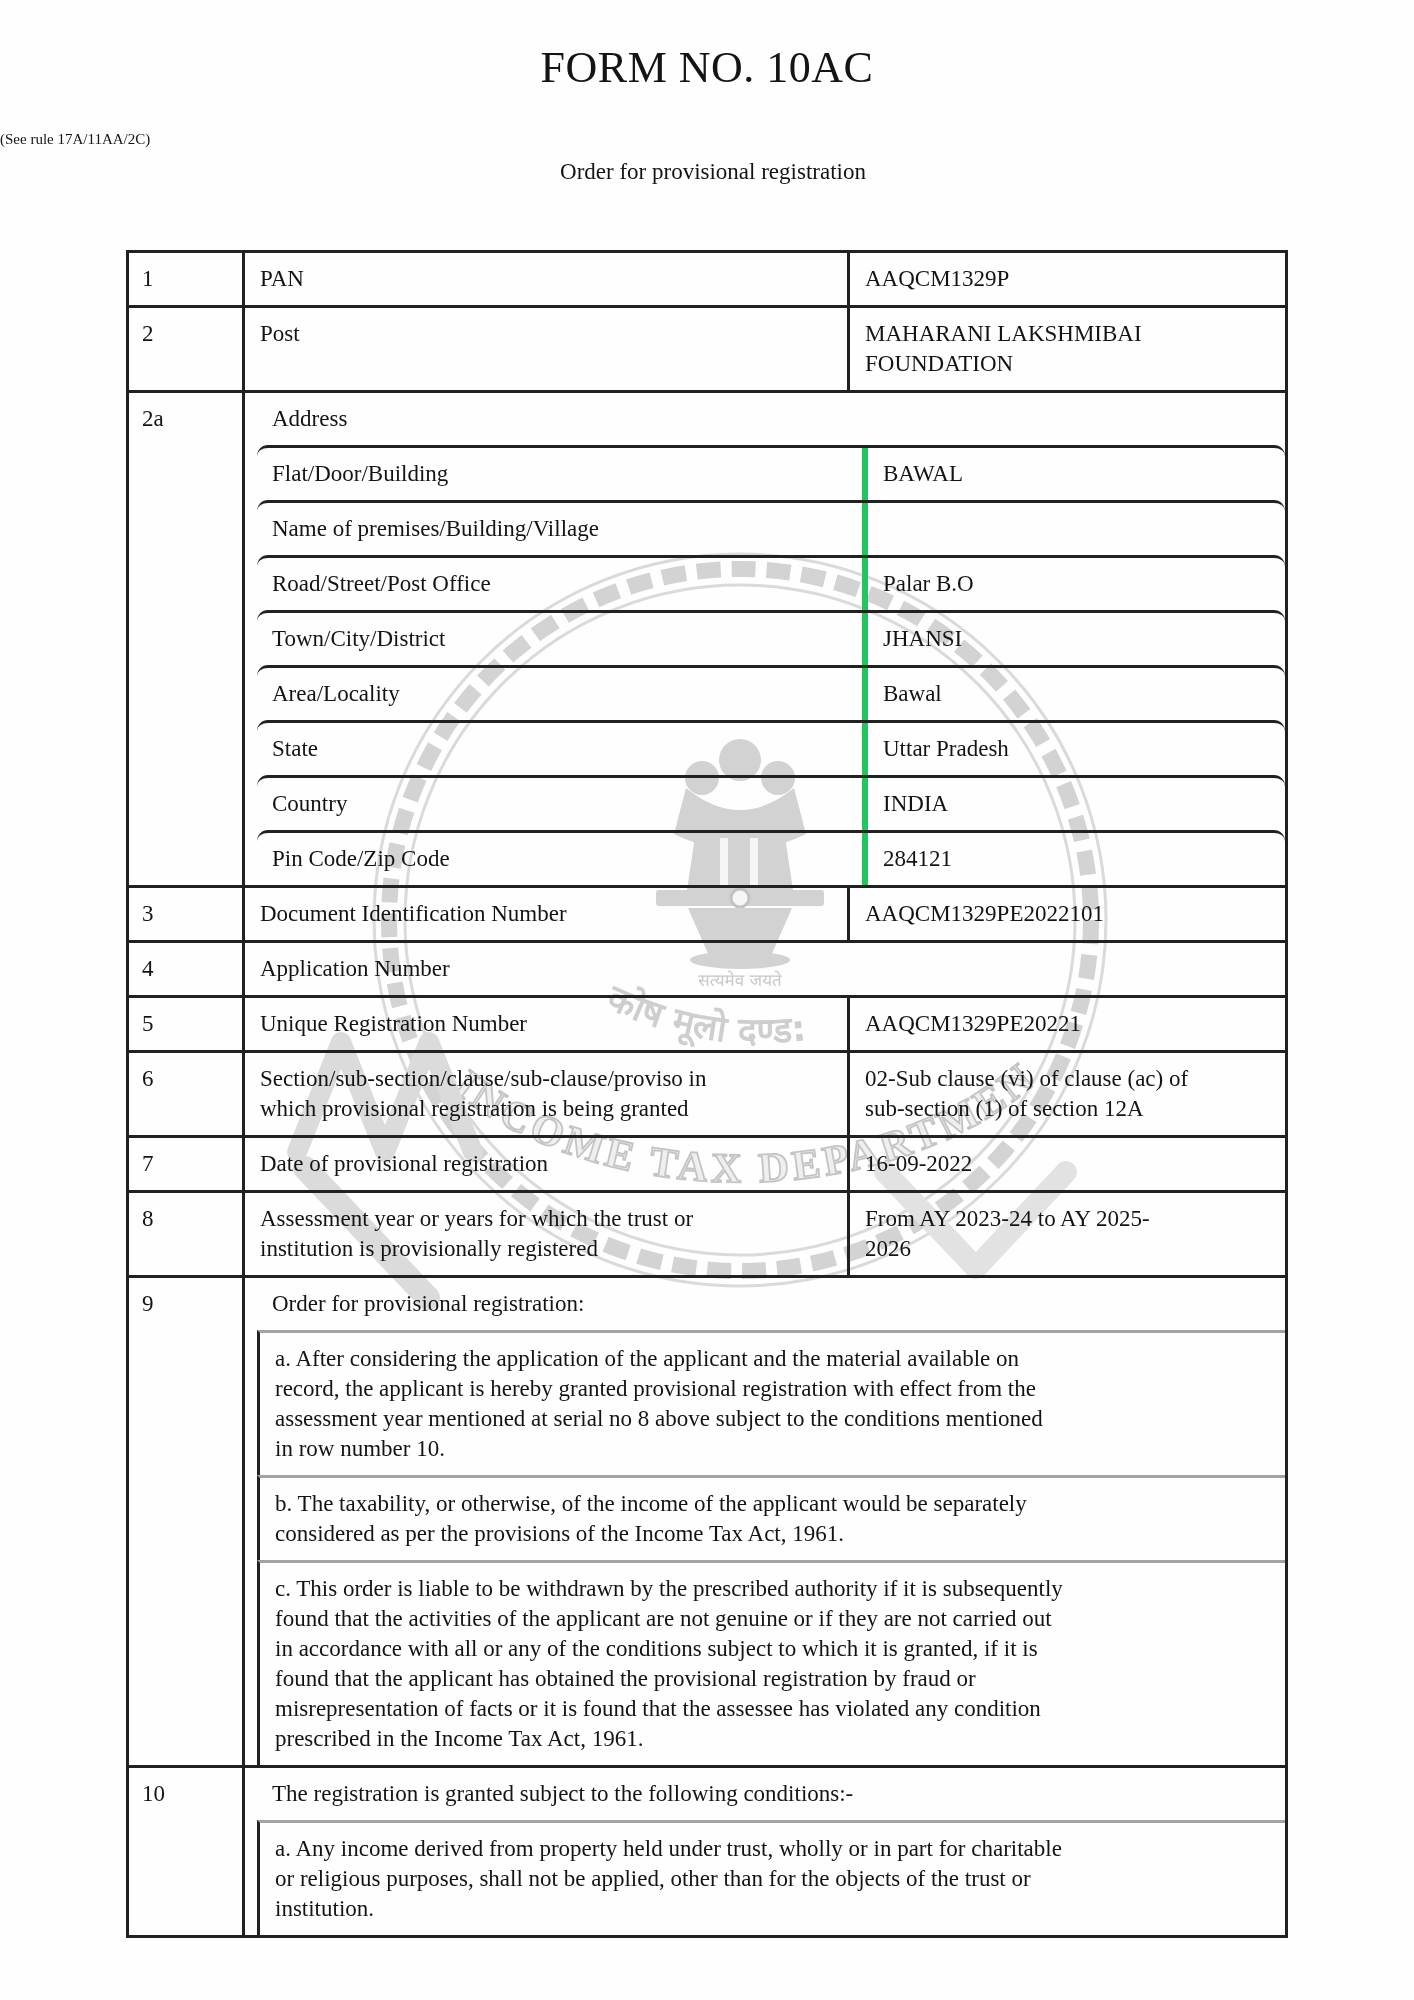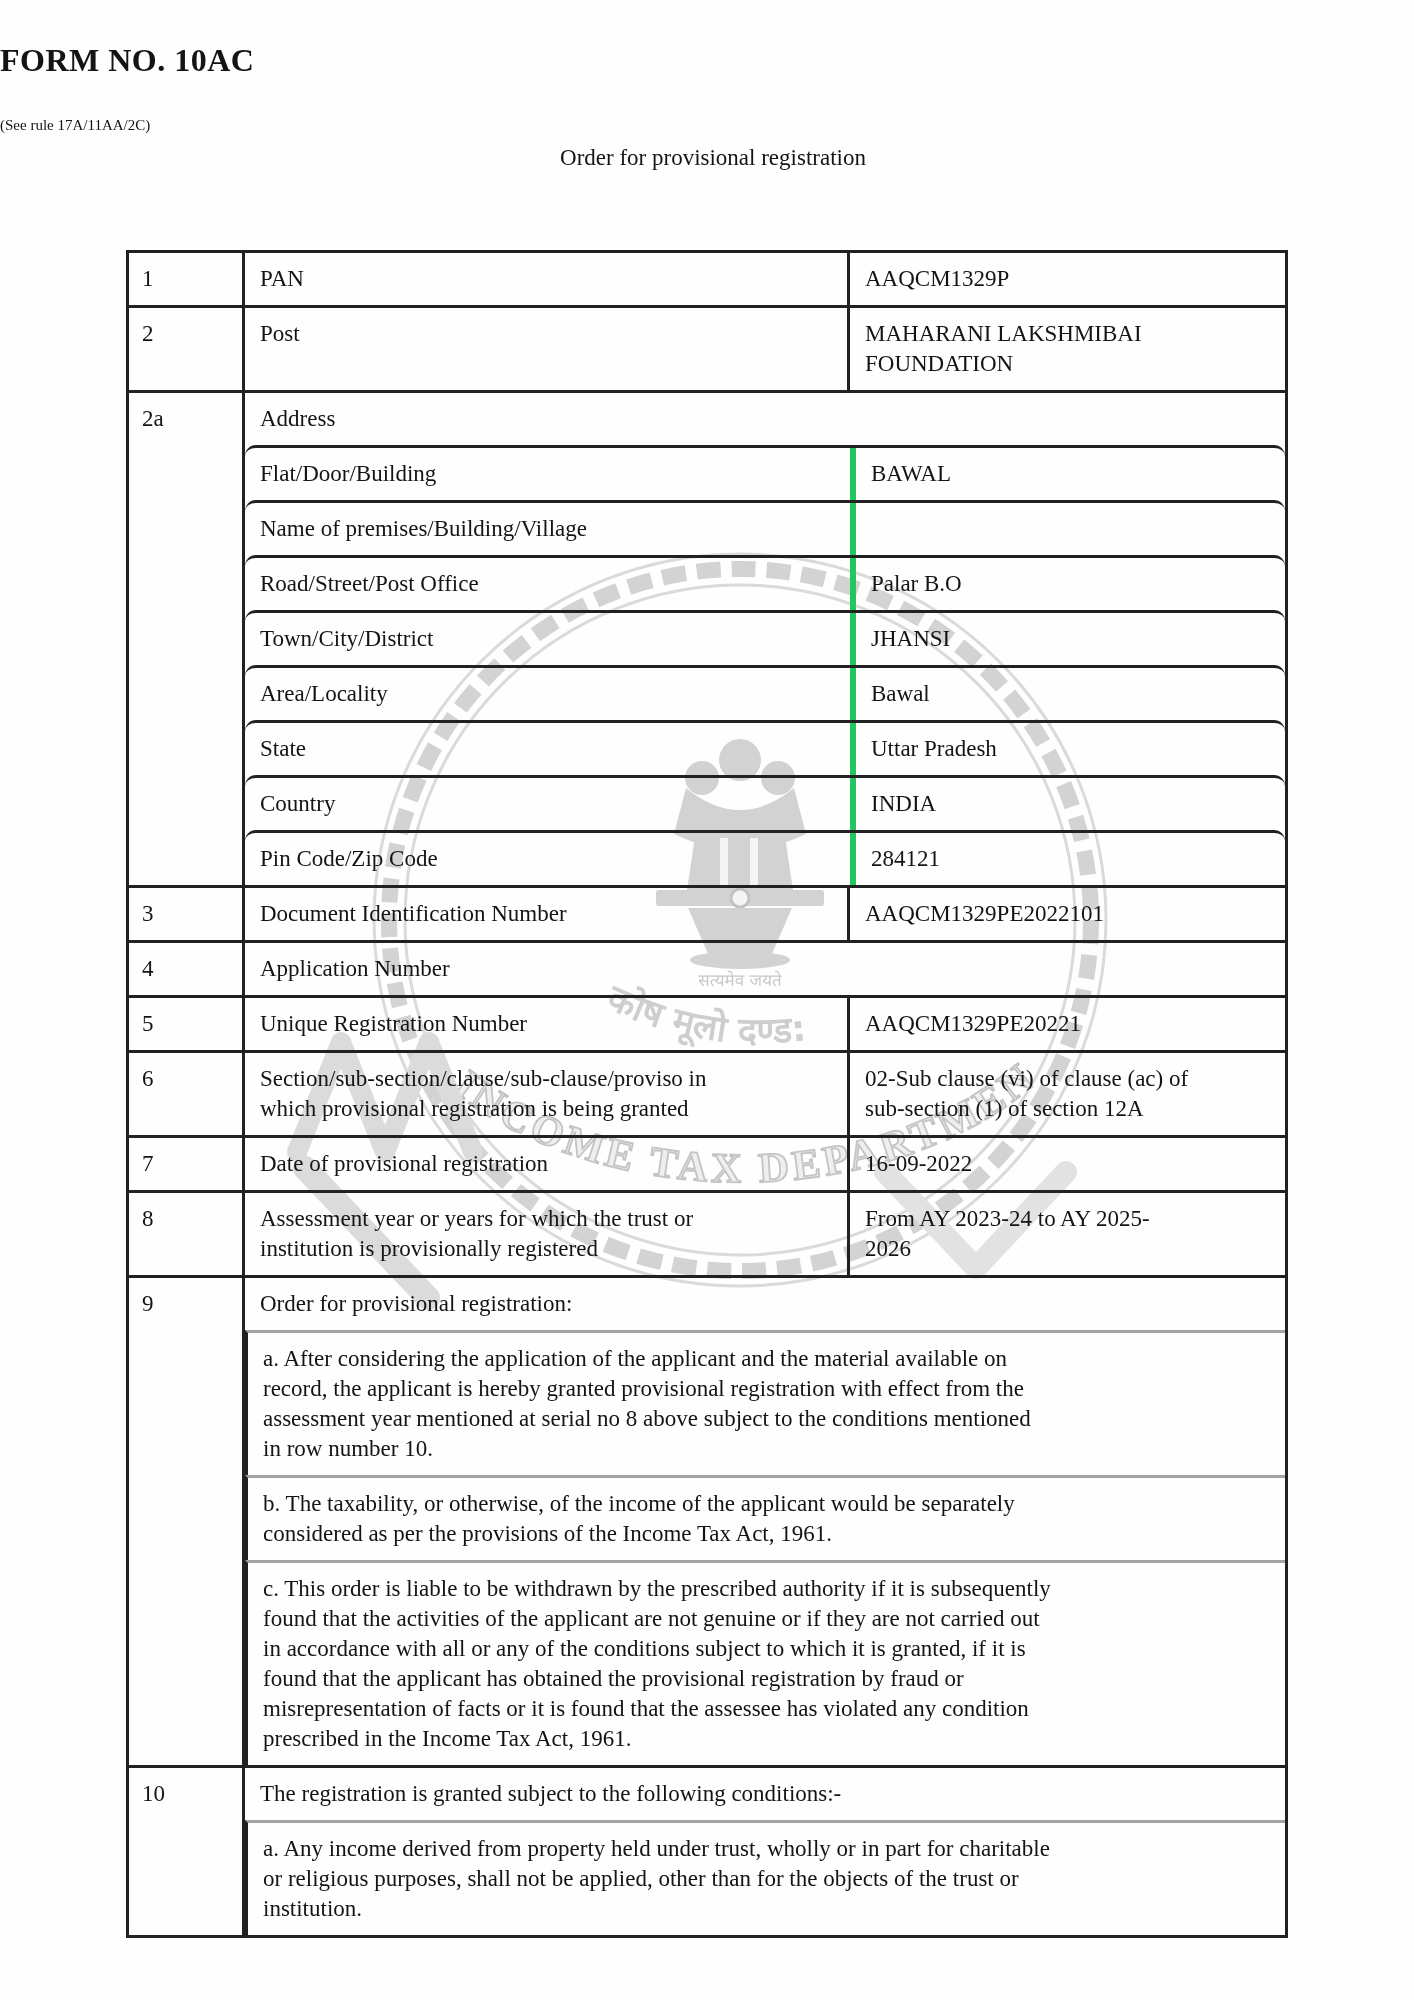--- a/index.html
+++ b/index.html
@@ -8,22 +8,23 @@
     width:1414px; height:2000px;
     margin:0 auto;
     background:#fefefe;
     overflow:hidden;
     font-family:"Liberation Serif", serif;
     color:#141414;
   }
   
   .hdr-title {
     padding-top:42px;
-    font-size:32px;
-    font-weight:bold;
+    text-align:center;
+    font-size:44px;
+    font-weight:normal;
     letter-spacing:0.5px;
   }
   .hdr-rule {
     margin-top:38px;
     text-align:left;
     font-size:15px;
   }
   .hdr-order {
     margin-top:11px;
     text-align:center;
@@ -48,21 +49,21 @@
     z-index:1;
     font-size:23px;
     line-height:30px;
   }
   .row { display:grid; grid-template-columns:113px 605px 1fr; border-top:3px solid #212121; }
   .row:first-child { border-top:none; }
   .row.grp { grid-template-columns:113px 1fr; }
   .c { padding:11px 15px; white-space:pre-line; overflow:hidden; }
   .c.sn { padding:11px 0 11px 13px; }
   .row .c + .c { border-left:3px solid #212121; }
-  .gbody { border-left:3px solid #212121; display:flex; flex-direction:column; }
+  .gbody { border-left:3px solid #212121; display:flex; flex-direction:column;padding-left:12px; }
   .gbody .ghead { border-left:none; }
   .subrow { display:grid; grid-template-columns:605px 1fr; border-top:3px solid #212121;border-radius:11px; }
   .subrow .c + .c { border-left:6px solid #22c55e; }
   .gpar { border-top:3px solid #a3a3a3; }
   .wm text { user-select:none; }
 </style>
 </head>
 <body>
 
 <div class="page">

